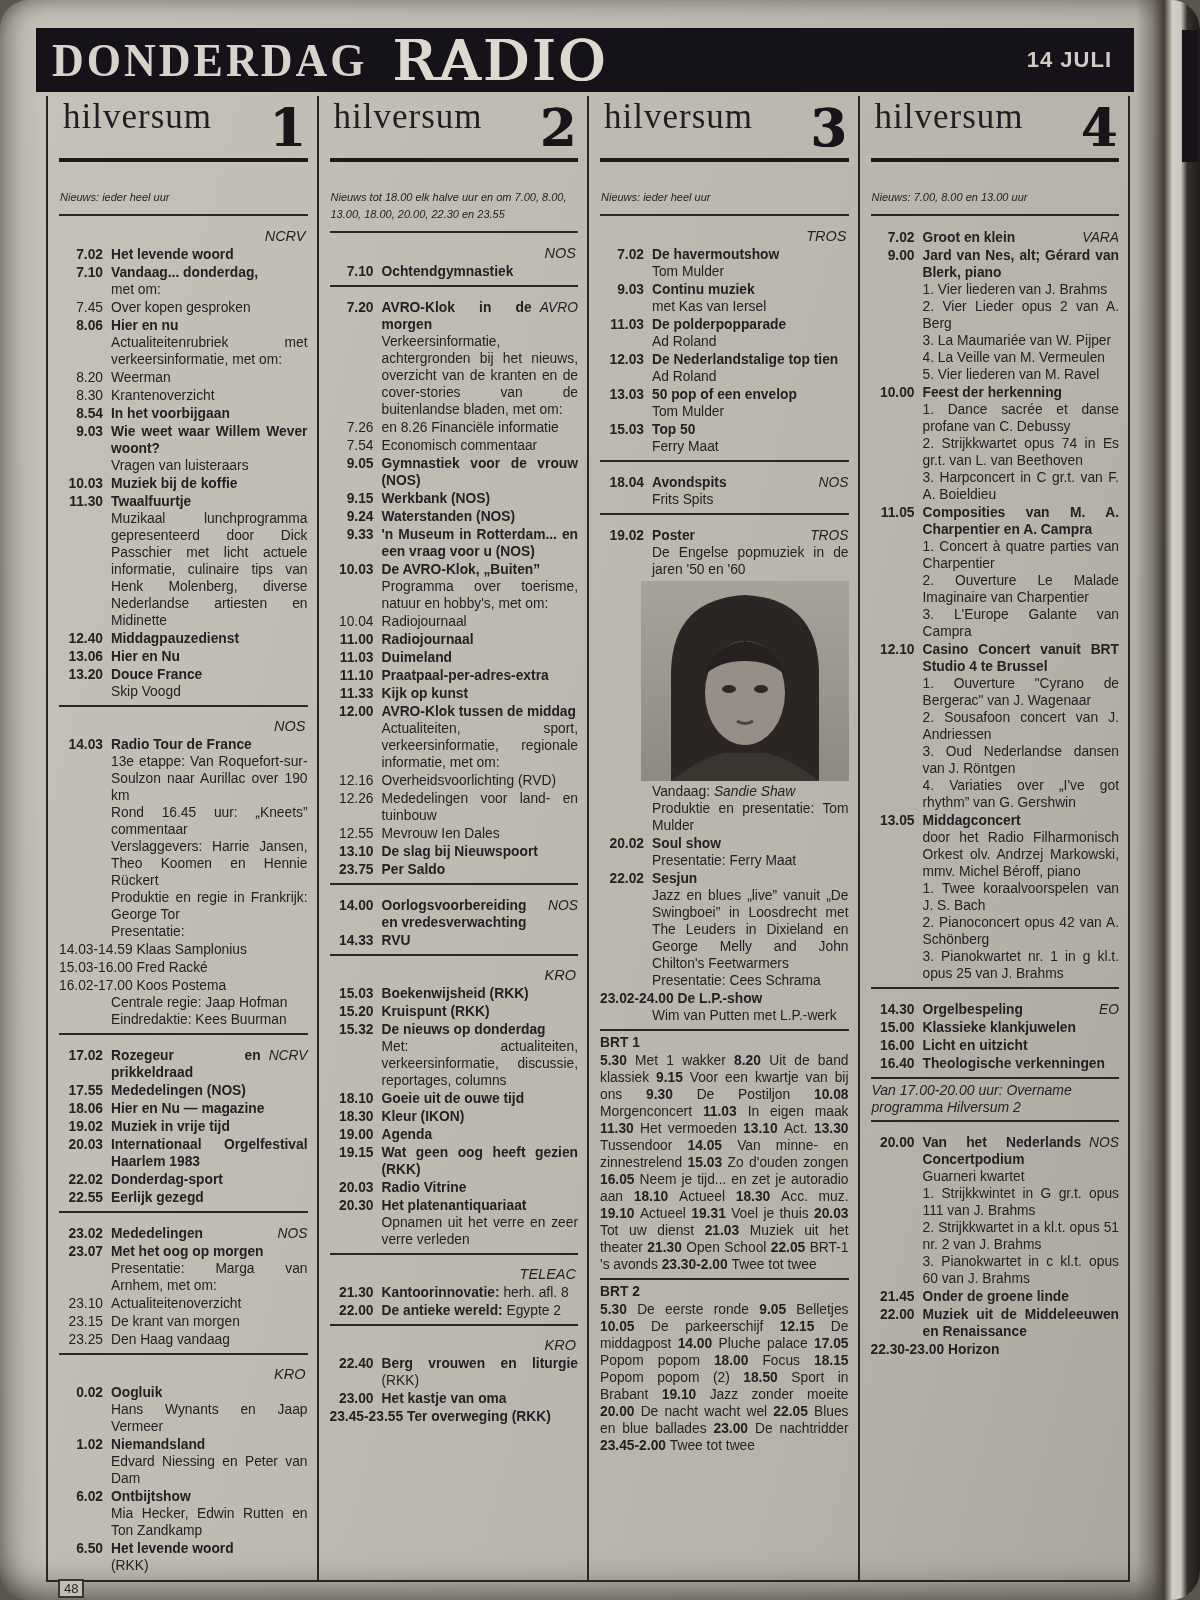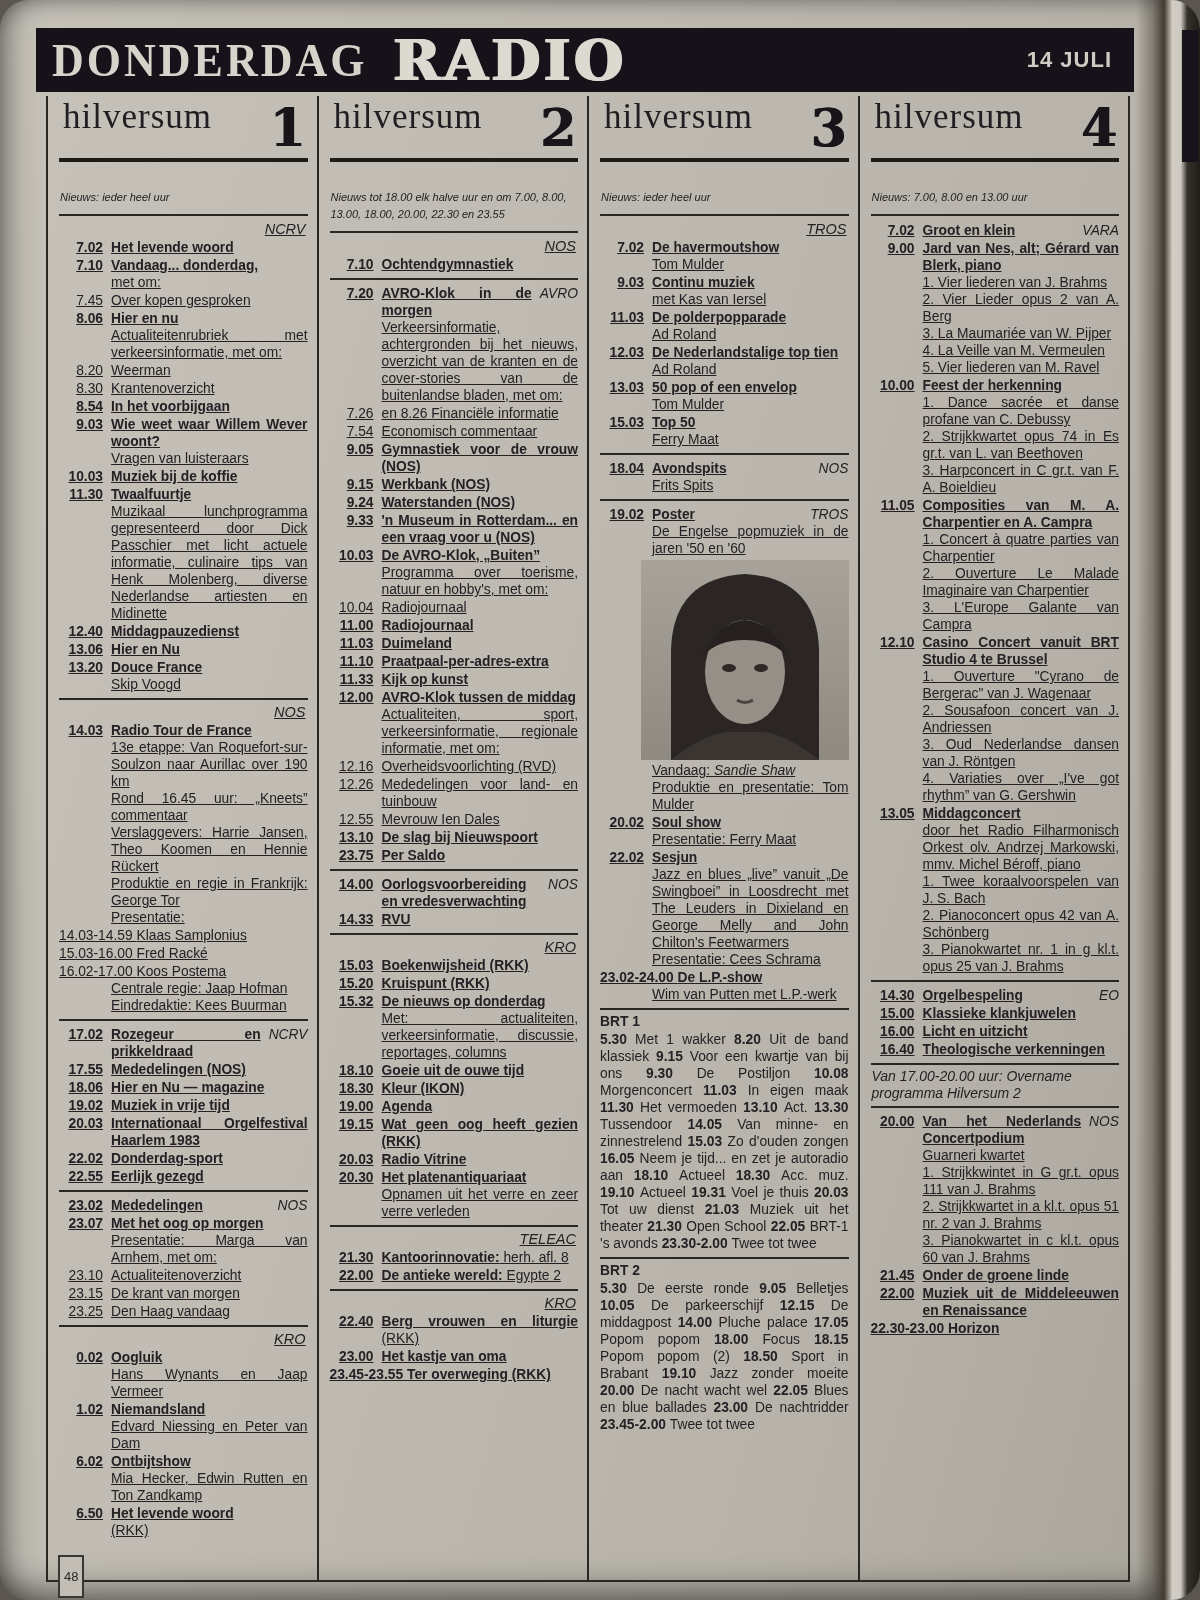--- a/index.html
+++ b/index.html
@@ -5,52 +5,52 @@
   html,body{margin:0;padding:0;}
   body{width:1200px;height:1600px;background:#5a564f;font-family:"Liberation Sans",sans-serif;}
   .page{position:relative;width:1200px;height:1600px;overflow:hidden;color:#262025;
     background:linear-gradient(105deg,#c6c2b9 0%,#bfbbb2 38%,#b7b3aa 72%,#a9a59c 100%);
     box-shadow:inset 22px 0 34px -20px rgba(0,0,0,.5), inset 0 -26px 34px -18px rgba(0,0,0,.5), inset 0 16px 22px -16px rgba(0,0,0,.35);border-radius:29px;}
   
   .masthead{position:absolute;left:36px;top:28px;right:66px;height:64px;background:#16121a;
     display:flex;align-items:center;}
   .day{font-family:"Liberation Serif",serif;font-weight:700;font-size:44px;color:#d6d3ca;
     letter-spacing:3px;margin-left:16px;transform:scaleY(1.05);}
-  .radio{font-family:"DejaVu Serif",serif;font-weight:700;font-size:56px;color:#dcd9d0;
+  .radio{font-family:"DejaVu Serif",serif;font-weight:400;font-size:56px;color:#dcd9d0;
     letter-spacing:4px;margin-left:26px;text-shadow:1.5px 0 0 #dcd9d0,-1.5px 0 0 #dcd9d0;}
   .date{margin-left:auto;margin-right:22px;font-weight:700;font-size:22px;color:#cfccc3;letter-spacing:1px;}
   
   .grid{position:absolute;left:46px;top:96px;right:70px;bottom:18px;display:grid;
     grid-template-columns:1fr 1fr 1fr 1fr;border-left:2px solid #2a2723;border-bottom:2px solid #2a2723;}
   .col{border-right:2px solid #2a2723;padding:4px 9px 6px 11px;overflow:hidden;font-size:13.8px;line-height:17px;}
   .colhead{display:flex;align-items:flex-start;border-bottom:4px solid #1d1a17;padding:8px 2px 10px 4px;margin-bottom:5px;}
   .station{font-family:"Liberation Serif",serif;font-size:35px;letter-spacing:1px;color:#211d20;}
   .num{font-family:"DejaVu Serif",serif;font-weight:700;font-size:52px;line-height:40px;margin-left:auto;color:#17141a;
     text-shadow:1px 0 0 #17141a;}
   .news{font-style:italic;font-size:11px;line-height:17px;border-bottom:2px solid #2a2723;padding:3px 1px 8px;margin-bottom:1px;margin-top:24px;}
-  .section{border-bottom:2px solid #2a2723;padding:4px 0 5px;text-decoration:underline;}
+  .section{border-bottom:2px solid #2a2723;padding:11px 0 5px;}
   .section:last-child{border-bottom:none;}
   .orgline{text-align:right;font-style:italic;font-size:14.5px;padding-right:2px;}
   .entry{display:flex;margin-top:1px;}
   .time{flex:none;width:44px;text-align:right;padding-right:8px;white-space:nowrap;}
   .ebody{flex:1;text-align:justify;}
   .b{font-weight:700;}
   .org{float:right;font-style:italic;font-weight:400;margin-left:8px;}
   .desc{text-align:justify;}
   .wide{display:block;margin-top:1px;}
   .wide .desc{margin-left:52px;}
   .note{font-style:italic;font-size:14px;padding:3px 1px 4px;border-bottom:2px solid #2a2723;}
   .brt{padding:3px 0 5px;border-bottom:2px solid #2a2723;}
   .brt:last-child{border-bottom:none;}
   .brt-head{font-weight:700;margin-bottom:1px;}
   .brt-text{text-align:justify;}
   .photo{width:208px;height:200px;margin:3px 0 2px auto;}
   .caption{margin-left:52px;text-align:justify;}
   .cap-name{font-style:italic;}
-  .pagenum{position:absolute;left:58px;bottom:2px;border:2px solid #3a3733;padding:12px 4px;font-size:13px;
+  .pagenum{position:absolute;left:58px;bottom:2px;border:2px solid #3a3733;padding:0 4px;font-size:13px;
     background:#c2beb5;color:#2a2723;}
   .edge-right{position:absolute;top:0;right:0;width:64px;height:100%;
     background:linear-gradient(90deg, rgba(66,61,53,0) 0%, rgba(66,61,53,.45) 26%, #423c34 44%, #d3cfc6 57%, #ccc8bf 70%, #35302b 80%, #201d19 100%);}
   .edge-right .next-head{position:absolute;top:30px;right:2px;width:16px;height:132px;background:#17131a;}
 </style>
 </head>
 <body>
 
 <div class="page">
   <div class="masthead">

